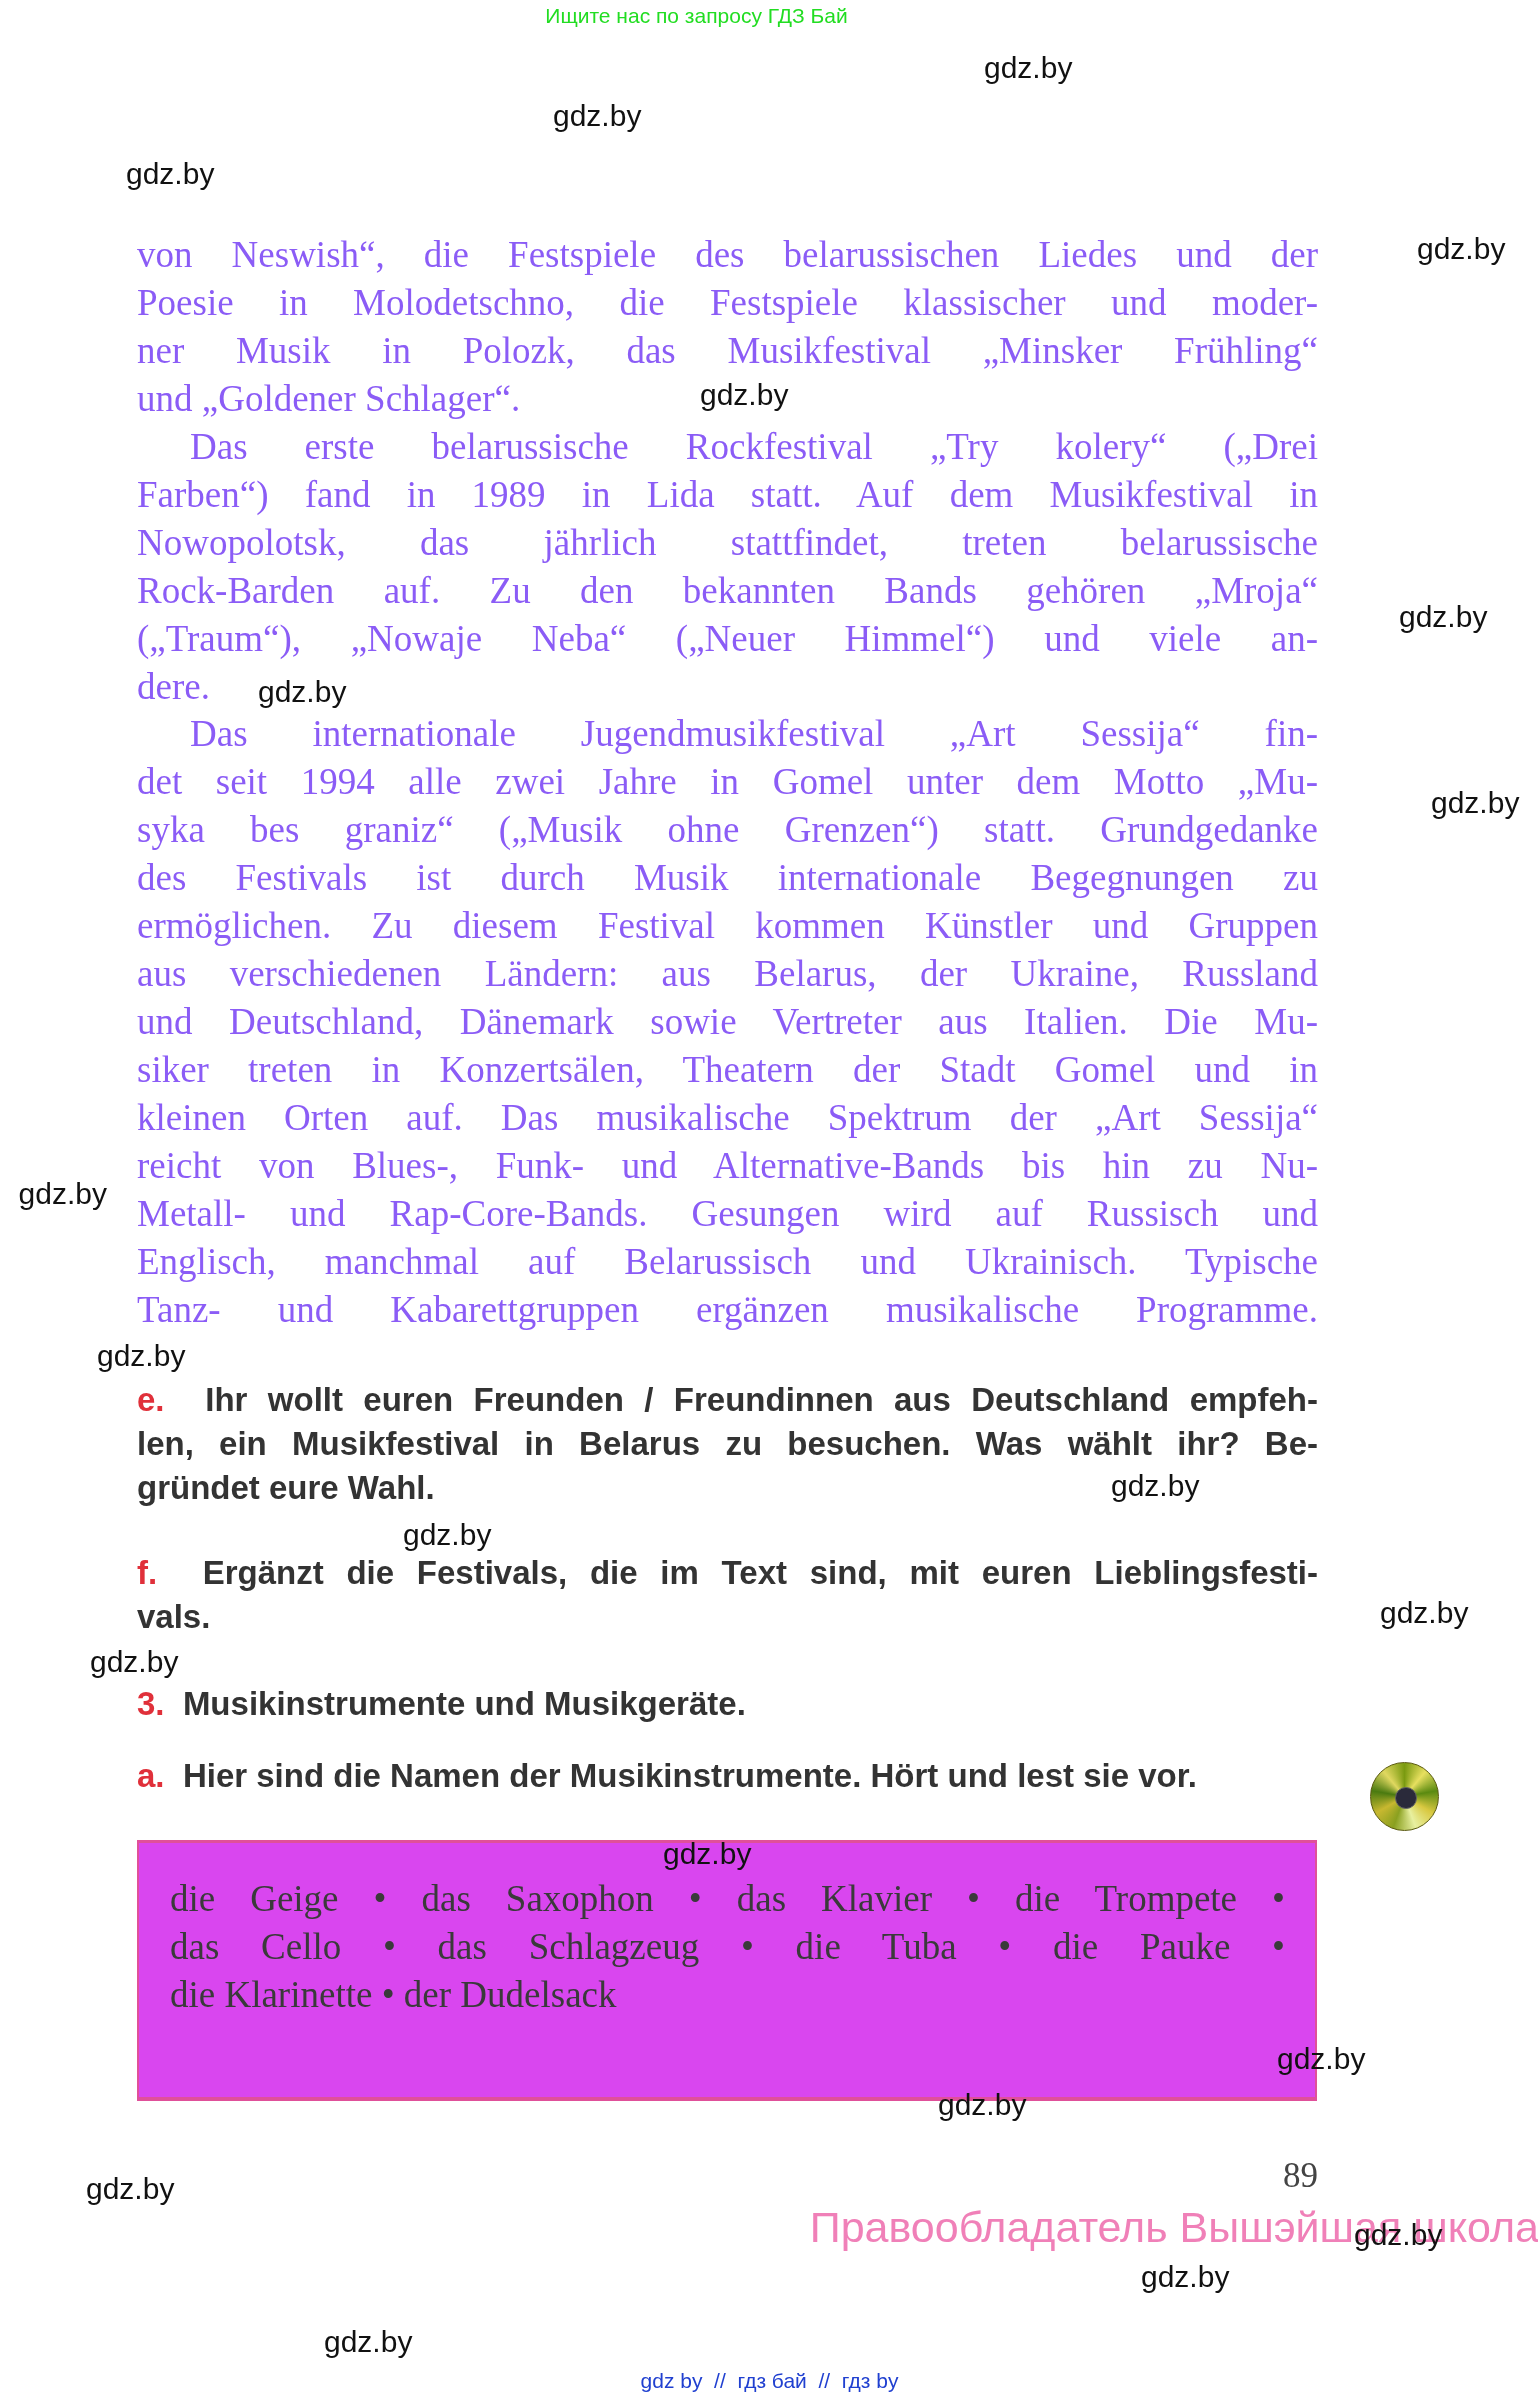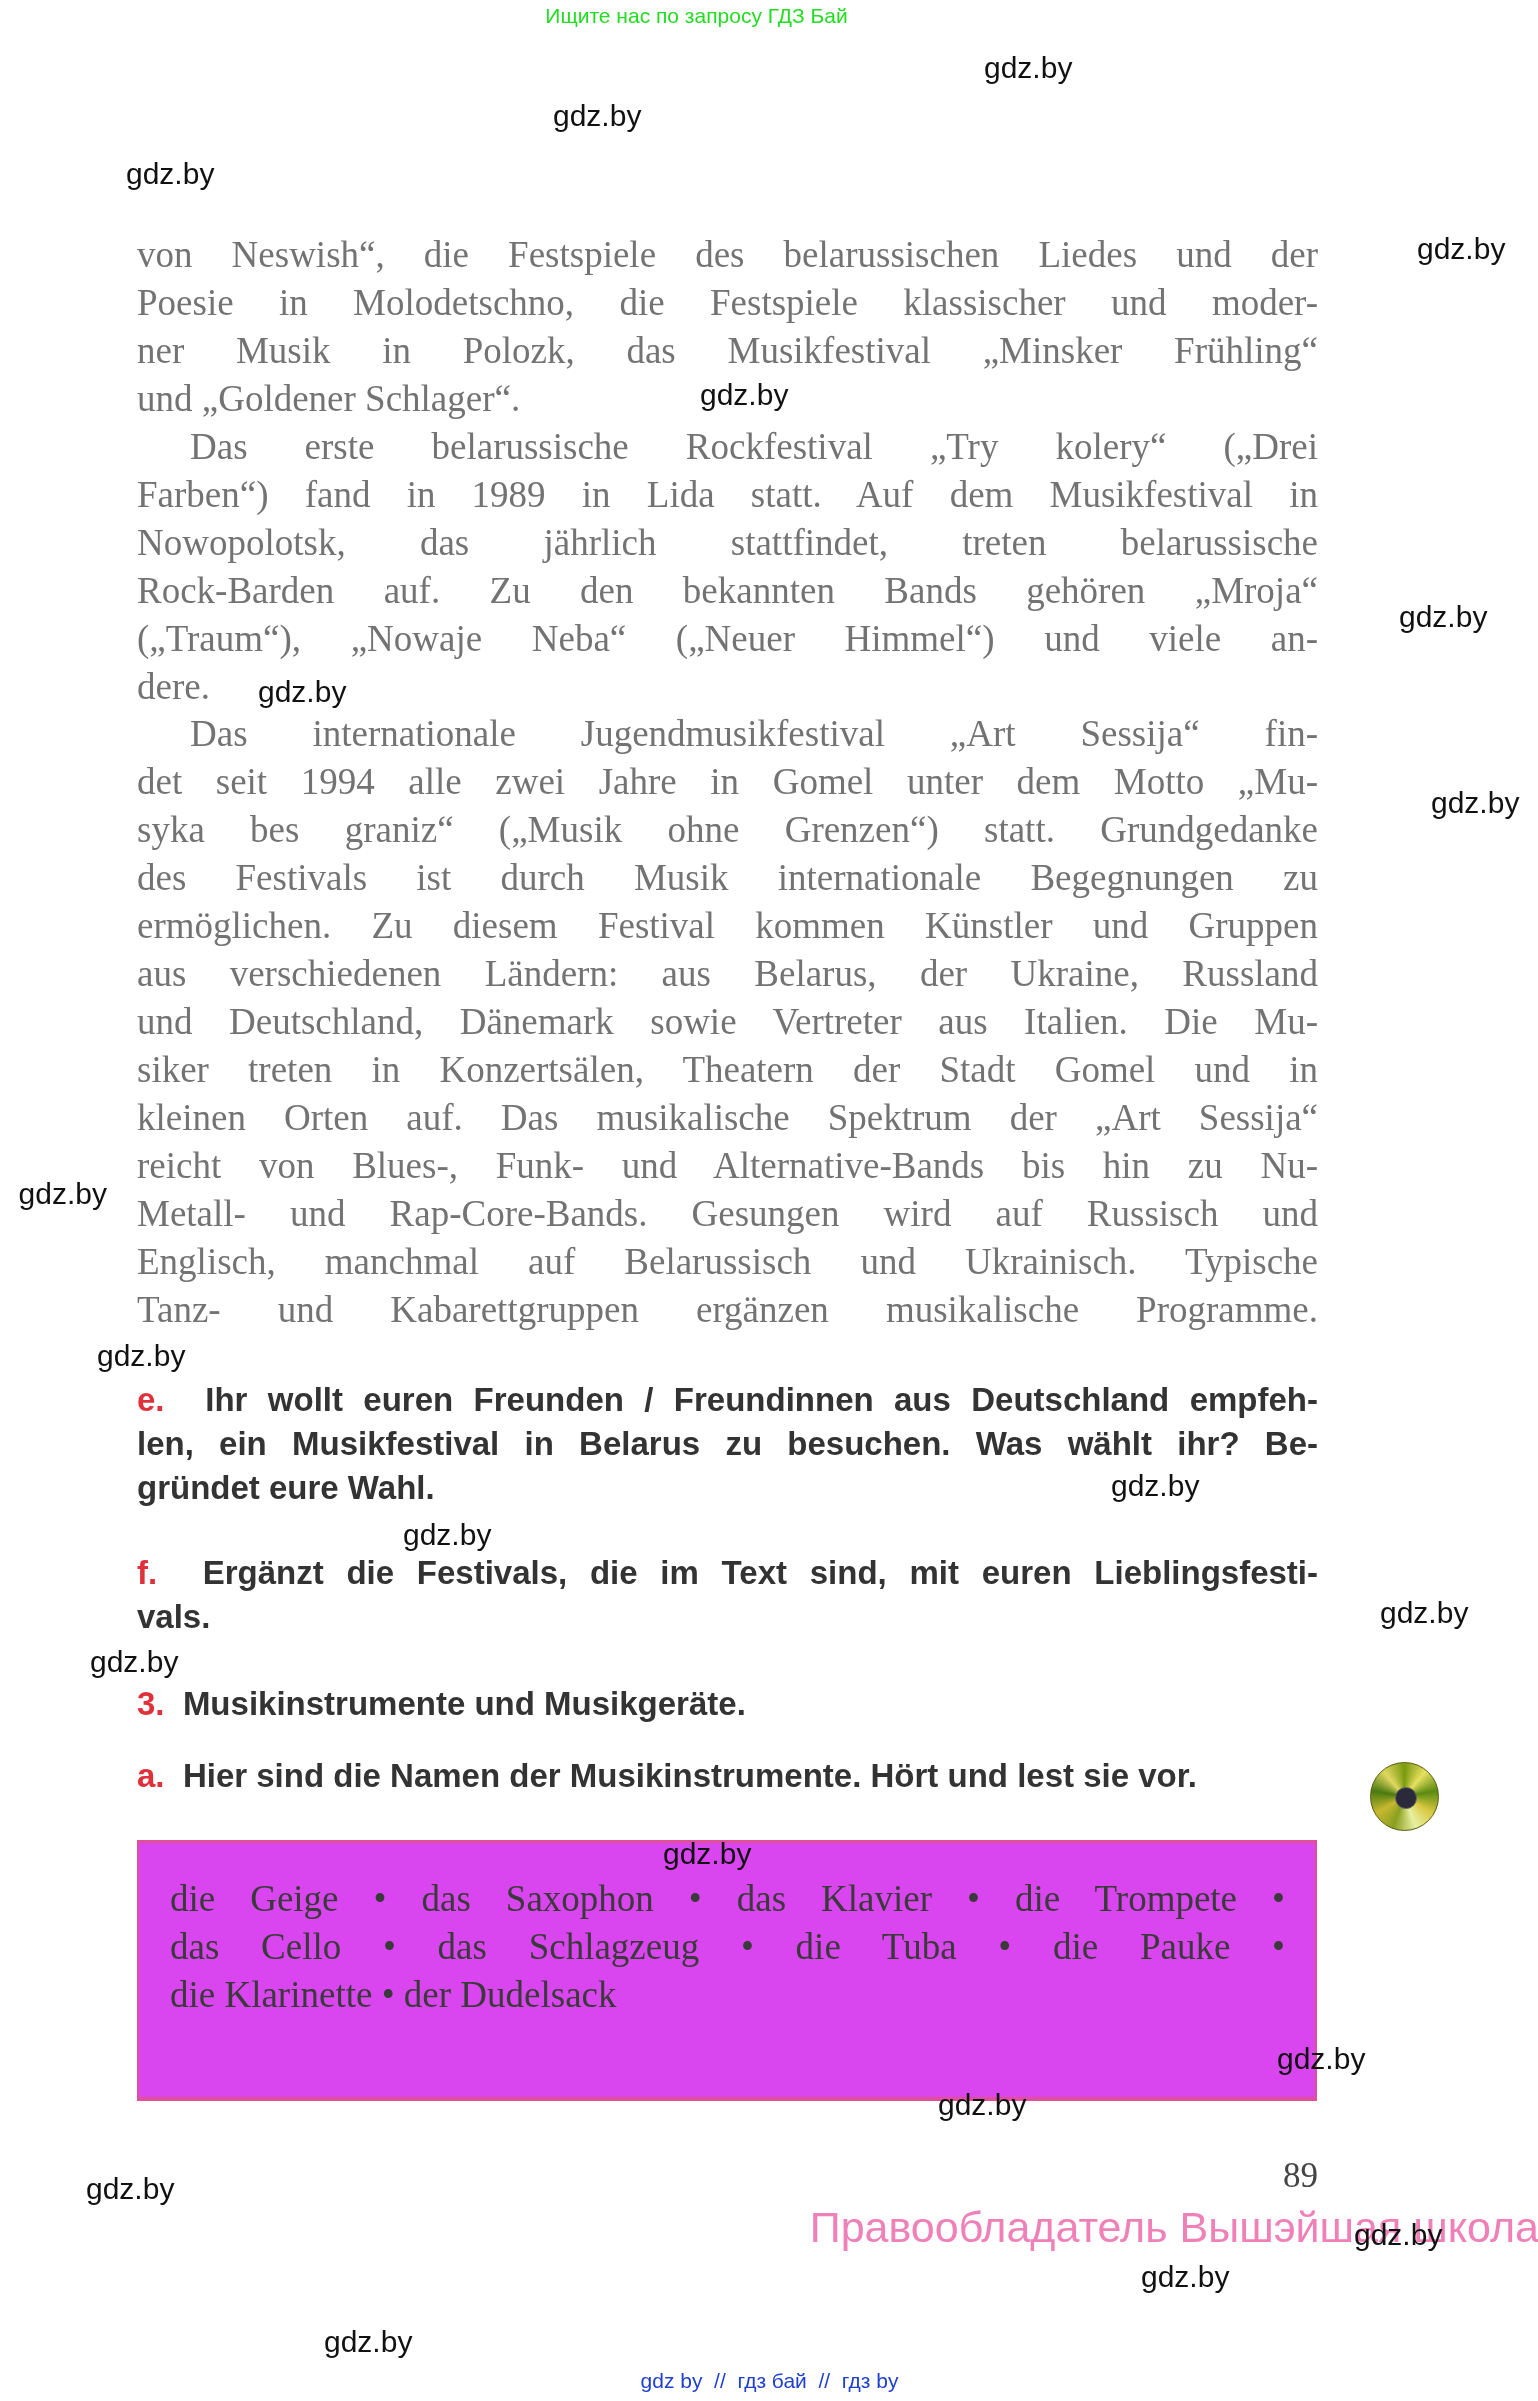--- a/index.html
+++ b/index.html
@@ -1,20 +1,20 @@
 <!DOCTYPE html>
 <html style="font-size:14px"><head>
 <meta charset="utf-8">
 <style>
   html, body { margin: 0; padding: 0; background: #ffffff; }
   body { width: 1539px; height: 2401px; position: relative; overflow: hidden; font-family: "Liberation Serif", serif; }
   .abs { position: absolute; }
   .top-banner { left: 0; width: 1393px; top: 3.5px; text-align: center; font-family: "Liberation Sans", sans-serif; font-size: 21px; color: #22dd22; }
   .wm { font-family: Liberation Sans, sans-serif; font-size: 30px; color: #111; white-space: nowrap; z-index: 5; }
-  .body-text { left: 137px; width: 1181px; color: #737373; font-size: 37px; }
+  .body-text { left: 137px; width: 1181px; color: #8b5cf6; font-size: 37px; }
   .line { height: 48px; line-height: 48px; white-space: nowrap; text-align: justify; text-align-last: justify; overflow: visible; }
   .line.last { text-align-last: left; }
   .line.indent { padding-left: 53px; }
   .task { left: 137px; width: 1181px; font-family: "Liberation Sans", sans-serif; font-weight: bold; font-size: 33px; color: #333; }
   .task .line { height: 44px; line-height: 44px; }
   .marker { color: #e0303a; }
   .box { left: 137px; top: 1840px; width: 1176px; height: 254px; background: #d946ef; border: 2.7px solid #e0509a; border-top-width: 3.5px; border-bottom-width: 4.4px; }
   .box-inner { position: absolute; left: 31px; top: 32px; width: 1115px; font-size: 37px; color: #3a3a3a; }
   .box-inner .line { height: 48px; line-height: 48px; }
   .cd { left: 1370px; top: 1762px; width: 67px; height: 67px; border-radius: 50%;

